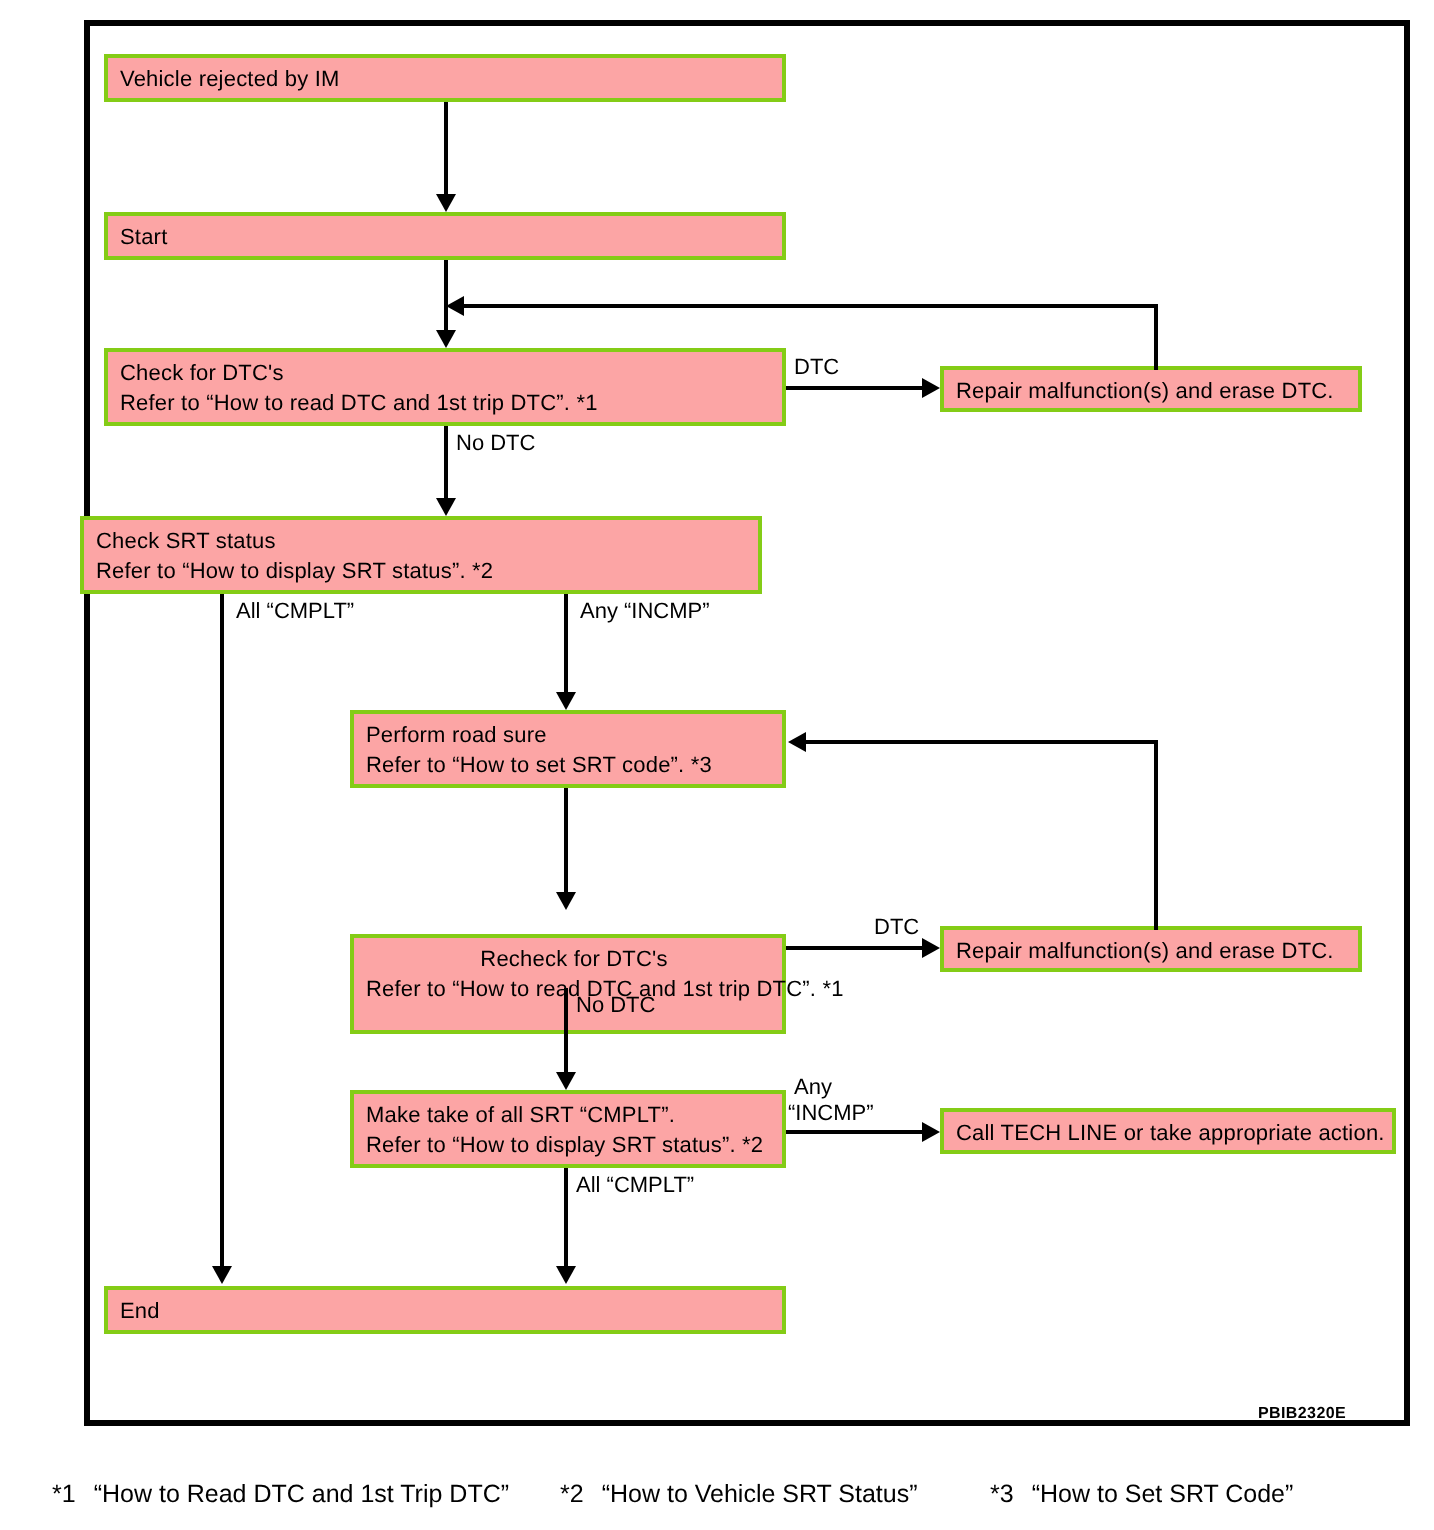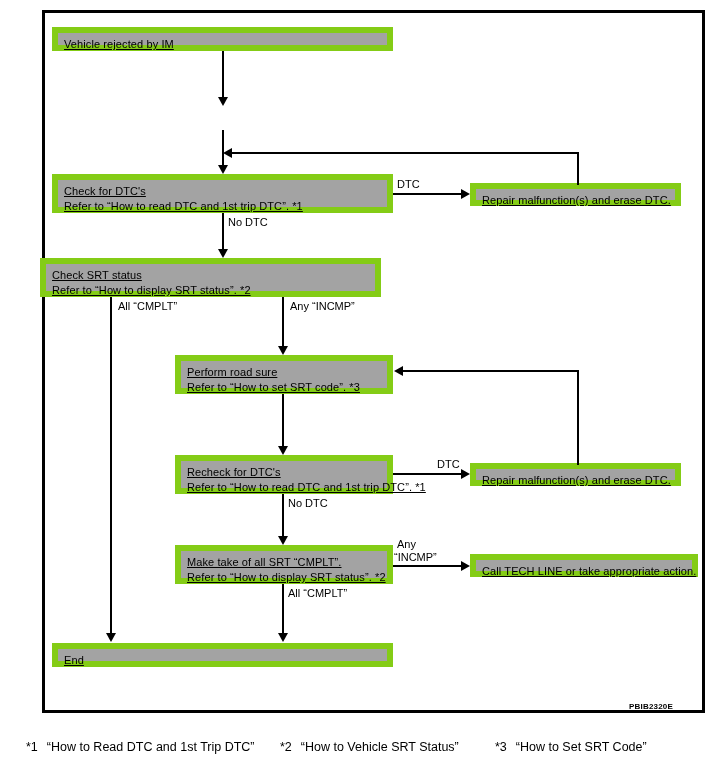--- a/index.html
+++ b/index.html
@@ -29,28 +29,27 @@
     width: 663px;
     height: 703px;
     border: 3px solid #000;
     box-sizing: border-box;
     background: #fff;
   }
   
   .node {
     position: absolute;
     box-sizing: border-box;
-    border: 6px solid #84cc16;
-    background: #a3a3a3;
+    border: 2px solid #84cc16;
+    background: #fca5a5;
     padding: 4px 0 0 6px;
     font-size: 11px;
     line-height: 15px;
     letter-spacing: 0.1px;
     white-space: nowrap;
-    text-decoration: underline;
   }
   .node .line { display: block; }
   
   .vline {
     position: absolute;
     width: 2px;
     background: #000;
   }
   .hline {
     position: absolute;
@@ -115,41 +114,44 @@
 <body>
 
 <div id="stage">
 
   <div class="figure-frame"></div>
 
   <div class="node" style="left:52px; top:27px; width:341px; height:24px;">
     <span class="line">Vehicle rejected by IM</span>
   </div>
 
+  <div class="node" style="left:52px; top:106px; width:341px; height:24px;">
+    <span class="line">Start</span>
+  </div>
 
   <div class="node" style="left:52px; top:174px; width:341px; height:39px;">
     <span class="line">Check for DTC's</span>
     <span class="line">Refer to “How to read DTC and 1st trip DTC”. *1</span>
   </div>
 
   <div class="node" style="left:470px; top:183px; width:211px; height:23px;">
     <span class="line">Repair malfunction(s) and erase DTC.</span>
   </div>
 
   <div class="node" style="left:40px; top:258px; width:341px; height:39px;">
     <span class="line">Check SRT status</span>
     <span class="line">Refer to “How to display SRT status”. *2</span>
   </div>
 
   <div class="node" style="left:175px; top:355px; width:218px; height:39px;">
     <span class="line">Perform road sure</span>
     <span class="line">Refer to “How to set SRT code”. *3</span>
   </div>
 
-  <div class="node" style="left:175px; top:455px; width:218px; height:39px;">
+  <div class="node" style="left:175px; top:467px; width:218px; height:50px;text-align:center;">
     <span class="line">Recheck for DTC's</span>
     <span class="line">Refer to “How to read DTC and 1st trip DTC”. *1</span>
   </div>
 
   <div class="node" style="left:470px; top:463px; width:211px; height:23px;">
     <span class="line">Repair malfunction(s) and erase DTC.</span>
   </div>
 
   <div class="node" style="left:175px; top:545px; width:218px; height:39px;">
     <span class="line">Make take of all SRT “CMPLT”.</span>

